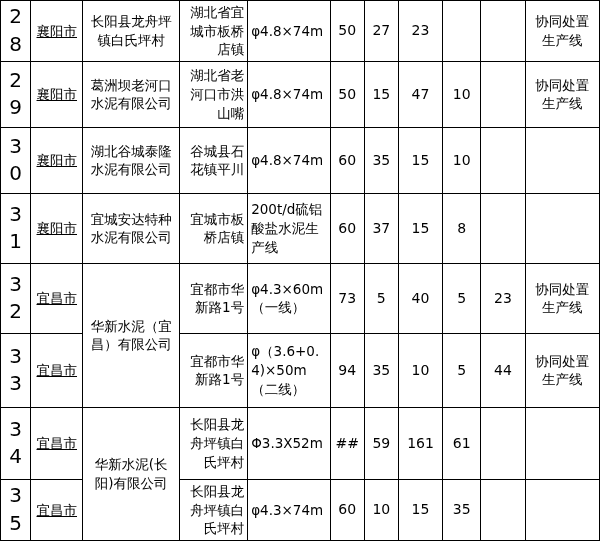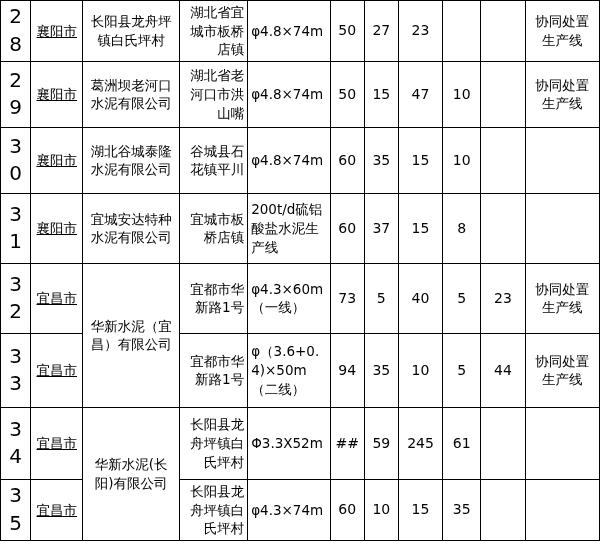--- a/index.html
+++ b/index.html
@@ -166,21 +166,21 @@
       <td class="c-note">协同处置生产线</td>
     </tr>
     <tr style="height:72px;">
       <td class="c-num">34</td>
       <td class="c-city">宜昌市</td>
       <td class="c-company" rowspan="2">华新水泥(长阳)有限公司</td>
       <td class="c-addr">长阳县龙舟坪镇白氏坪村</td>
       <td class="c-spec">Φ3.3X52m</td>
       <td class="c-v">##</td>
       <td class="c-v">59</td>
-      <td class="c-v">245</td>
+      <td class="c-v">161</td>
       <td class="c-v">61</td>
       <td class="c-v"></td>
       <td class="c-note"></td>
     </tr>
     <tr style="height:60px;">
       <td class="c-num">35</td>
       <td class="c-city">宜昌市</td>
       <td class="c-addr">长阳县龙舟坪镇白氏坪村</td>
       <td class="c-spec">φ4.3×74m</td>
       <td class="c-v">60</td>

